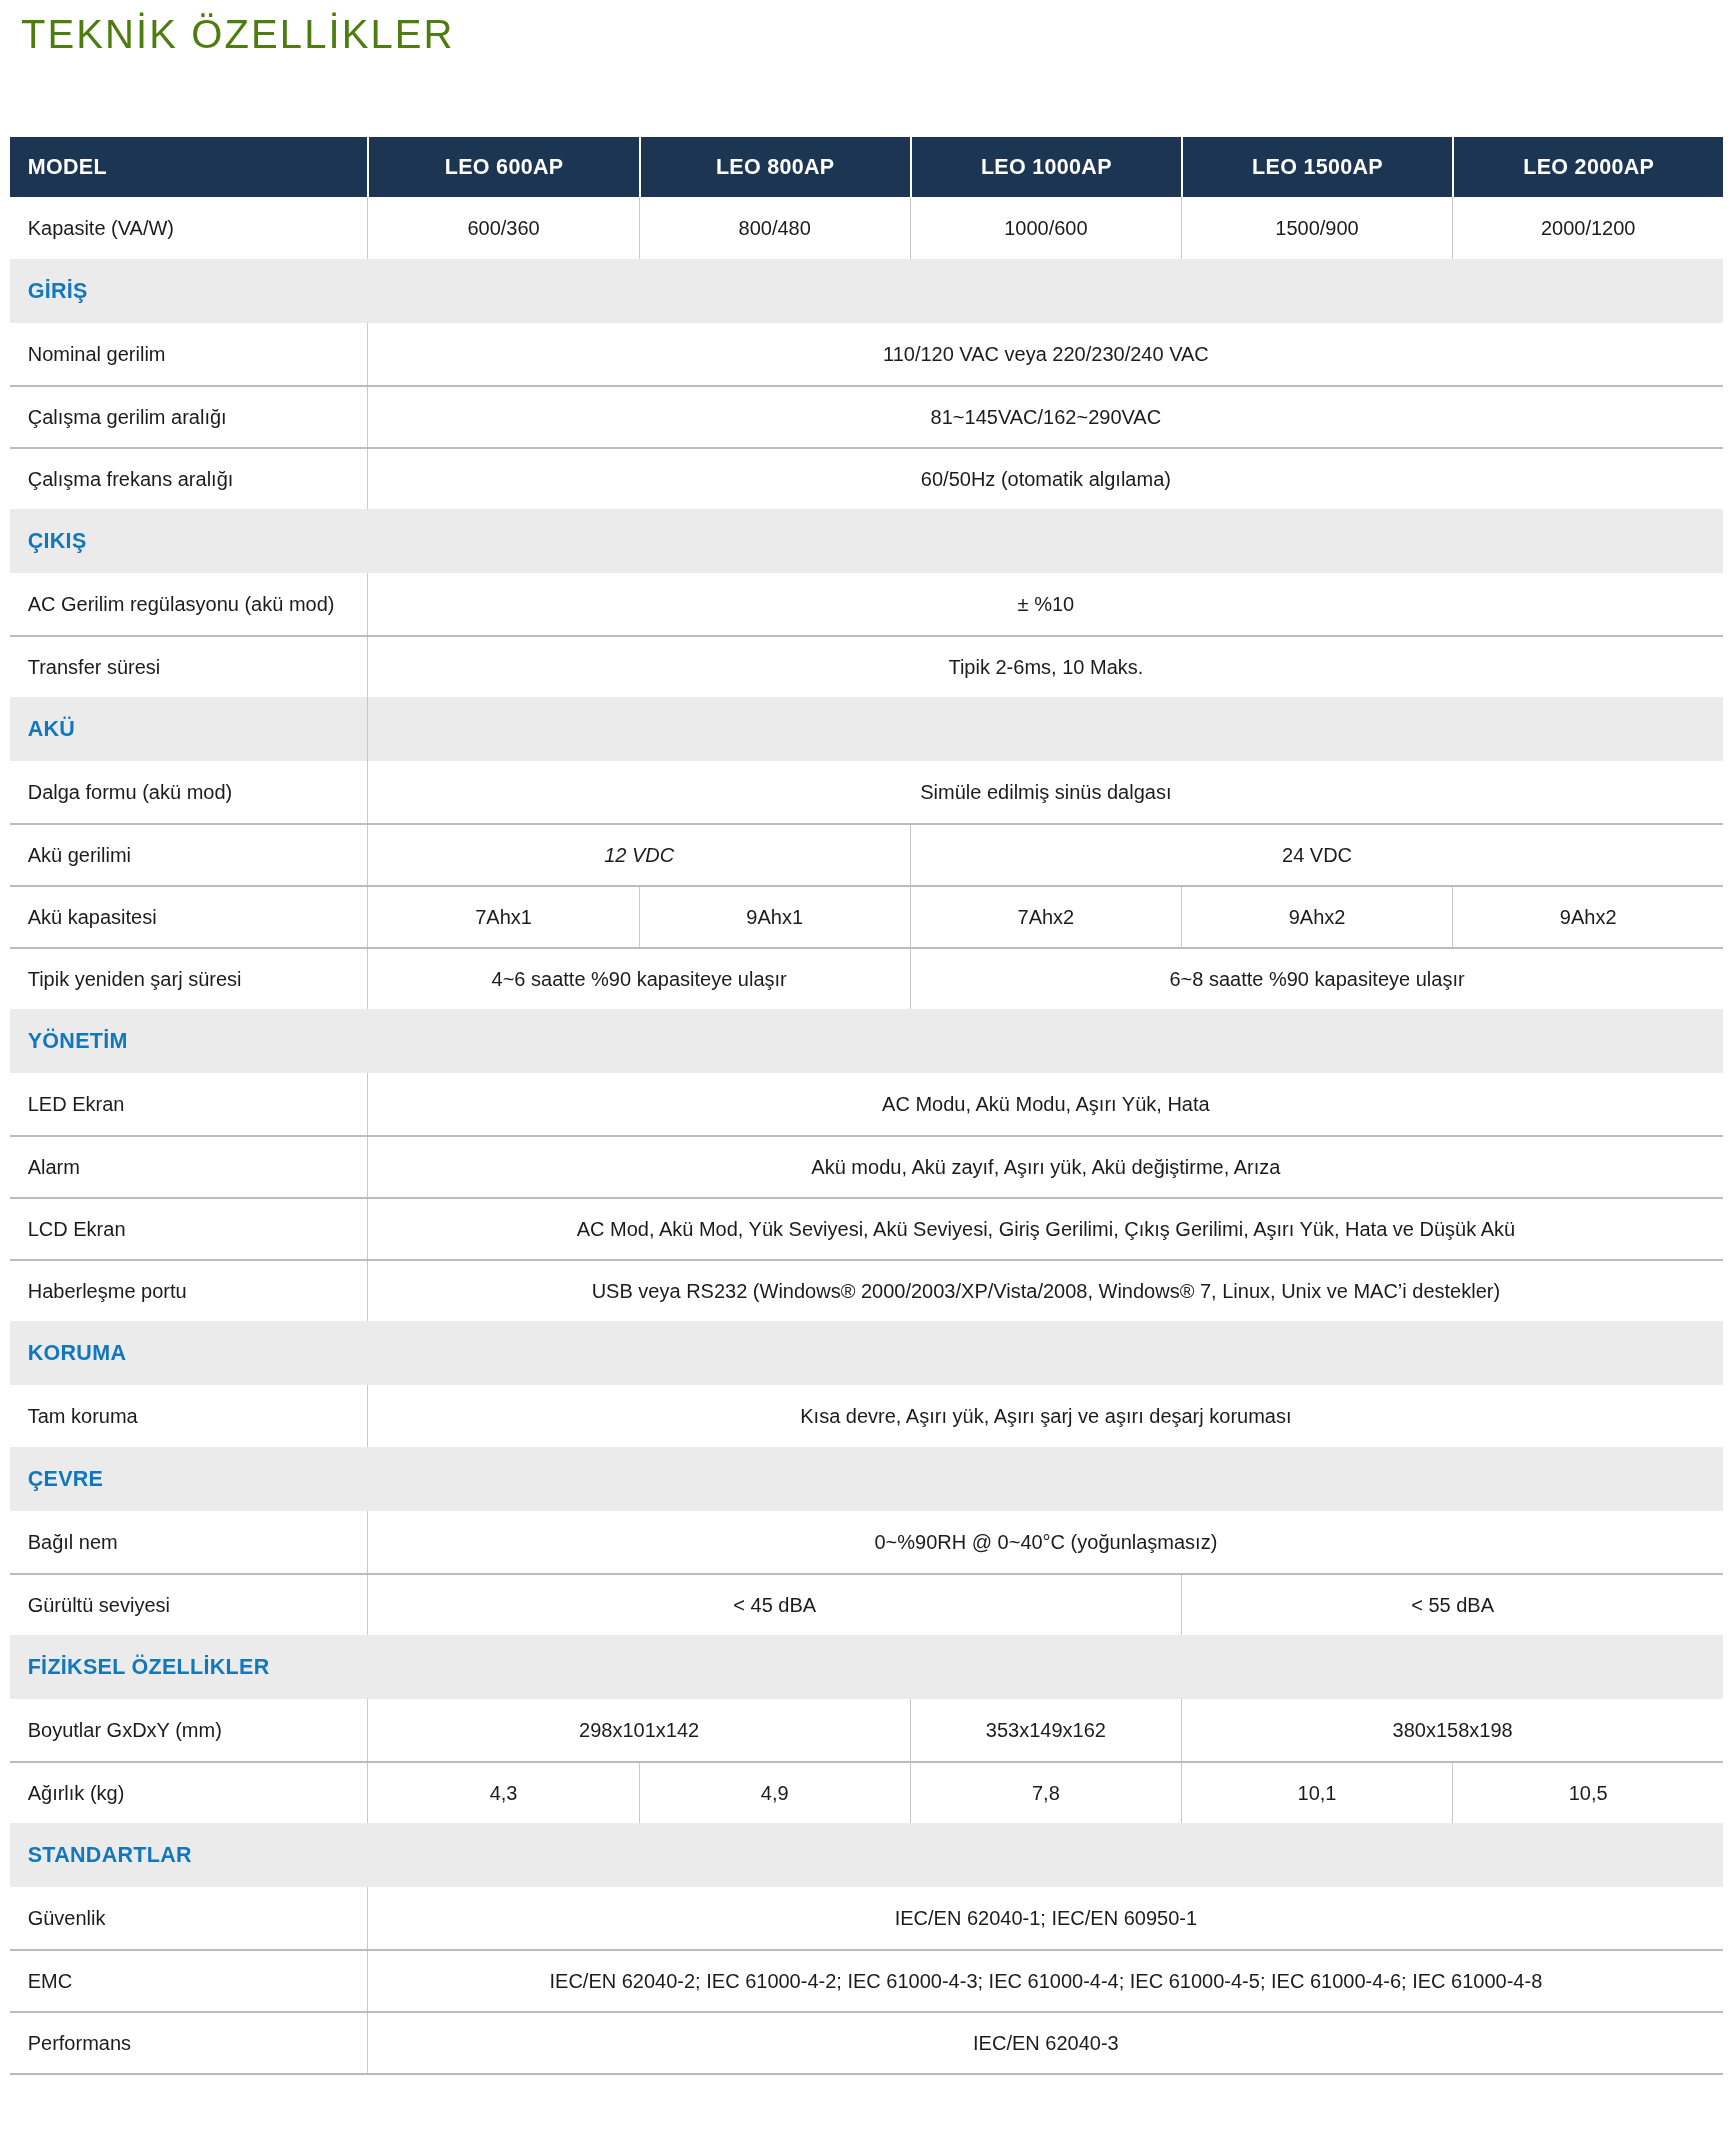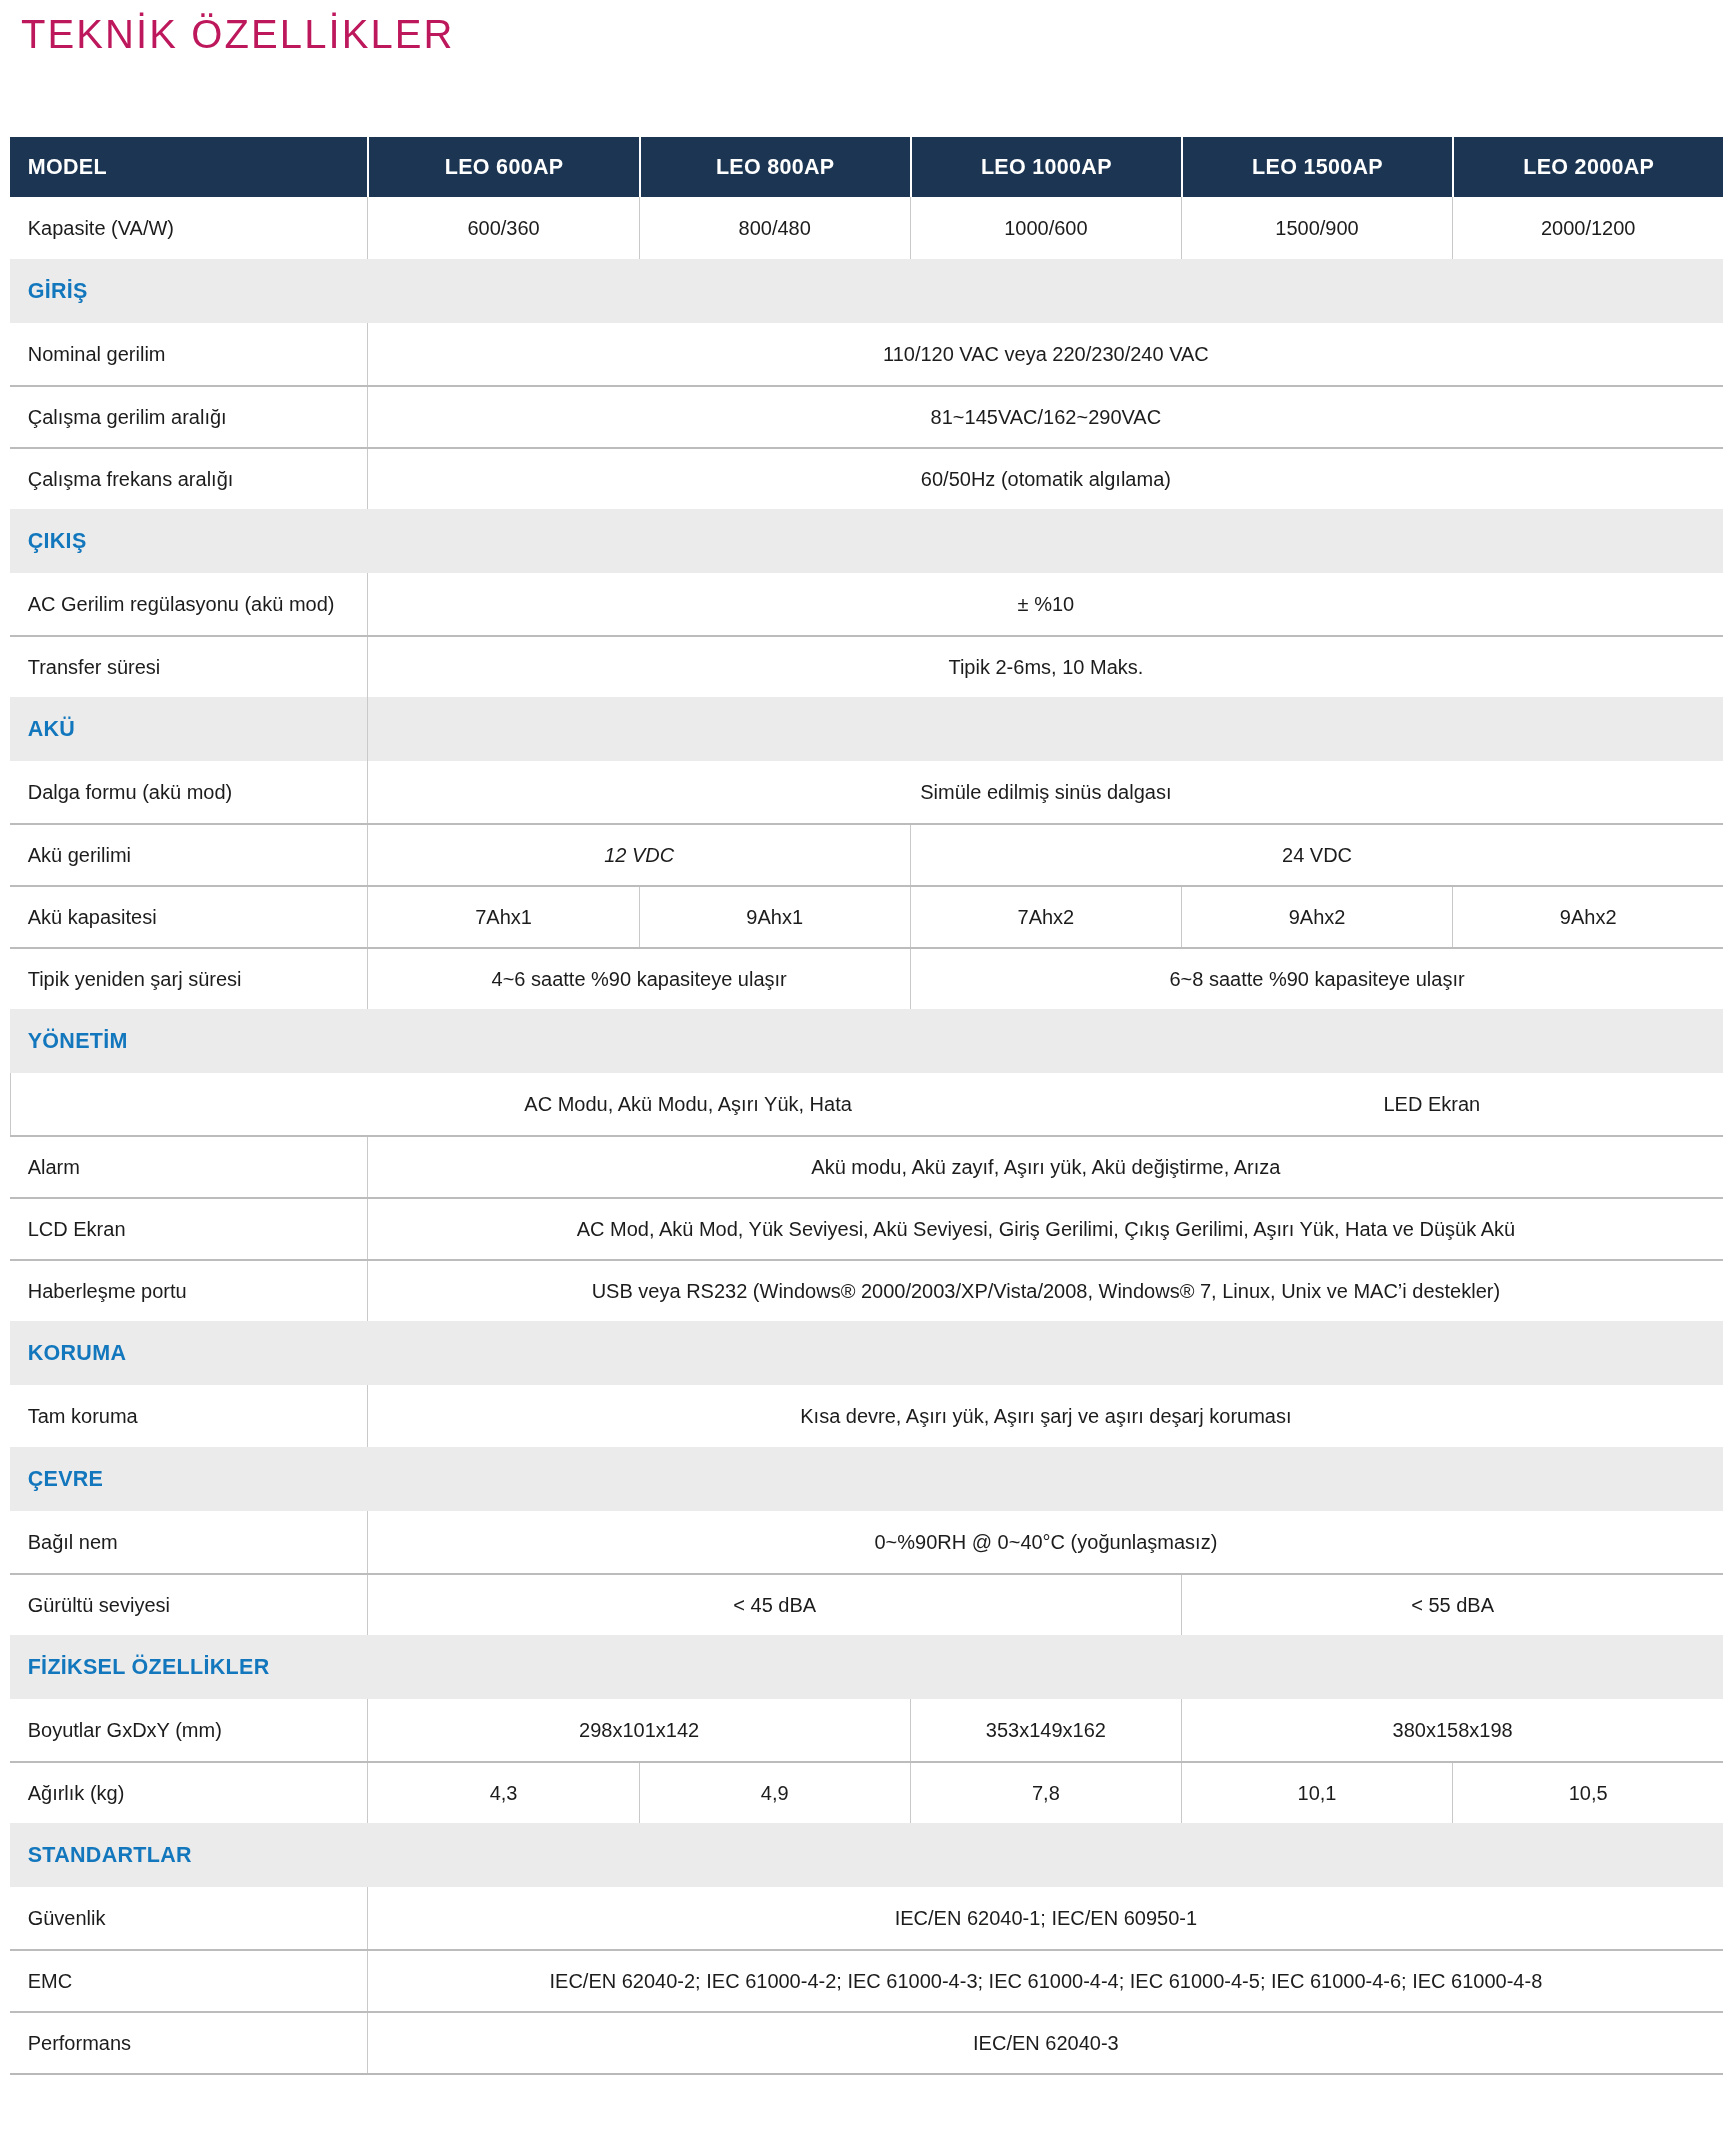--- a/index.html
+++ b/index.html
@@ -8,21 +8,21 @@
     width: 1733px;
     min-height: 2140px;
     font-family: "Liberation Sans", sans-serif;
     color: #1c1c1c;
   }
   .page-title {
     margin: 14px 3px 0 21px;
     font-size: 40px;
     font-weight: 300;
     letter-spacing: 2.1px;
-    color: #be185d;
+    color: #4d7c0f;
     line-height: 1.0;
   }
   .spec-table {
     margin: 83px 9.7px 0 9.7px;
     border-bottom: 2.1px solid #b9b9b9;
   }
   .row { display: flex; align-items: stretch; width: 100%; }
   .row-header {
     height: 60px;
     background: #1c3553;
@@ -135,22 +135,22 @@
     </div>
     <div class="row row-data">
       <div class="cell label-cell" style="width: 20.88%;">Tipik yeniden şarj süresi</div>
       <div class="cell value-cell" style="width: 31.648%;">4~6 saatte %90 kapasiteye ulaşır</div>
       <div class="cell value-cell" style="width: 47.472%;">6~8 saatte %90 kapasiteye ulaşır</div>
     </div>
     <div class="row row-section">
       <div class="section-label" style="width: 100%;">YÖNETİM</div>
     </div>
     <div class="row row-data">
+      <div class="cell label-cell" style="width: 20.88%;">LED Ekran</div>
       <div class="cell value-cell" style="width: 79.12%;">AC Modu, Akü Modu, Aşırı Yük, Hata</div>
-      <div class="cell label-cell" style="width: 20.88%;">LED Ekran</div>
     </div>
     <div class="row row-data">
       <div class="cell label-cell" style="width: 20.88%;">Alarm</div>
       <div class="cell value-cell" style="width: 79.12%;">Akü modu, Akü zayıf, Aşırı yük, Akü değiştirme, Arıza</div>
     </div>
     <div class="row row-data">
       <div class="cell label-cell" style="width: 20.88%;">LCD Ekran</div>
       <div class="cell value-cell" style="width: 79.12%;">AC Mod, Akü Mod, Yük Seviyesi, Akü Seviyesi, Giriş Gerilimi, Çıkış Gerilimi, Aşırı Yük, Hata ve Düşük Akü</div>
     </div>
     <div class="row row-data">

